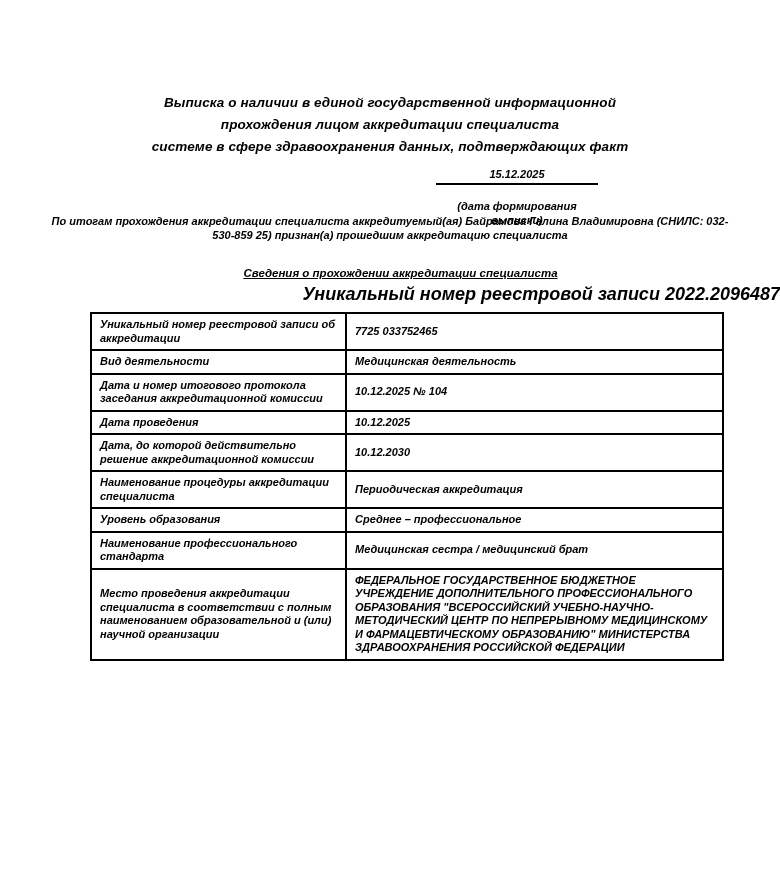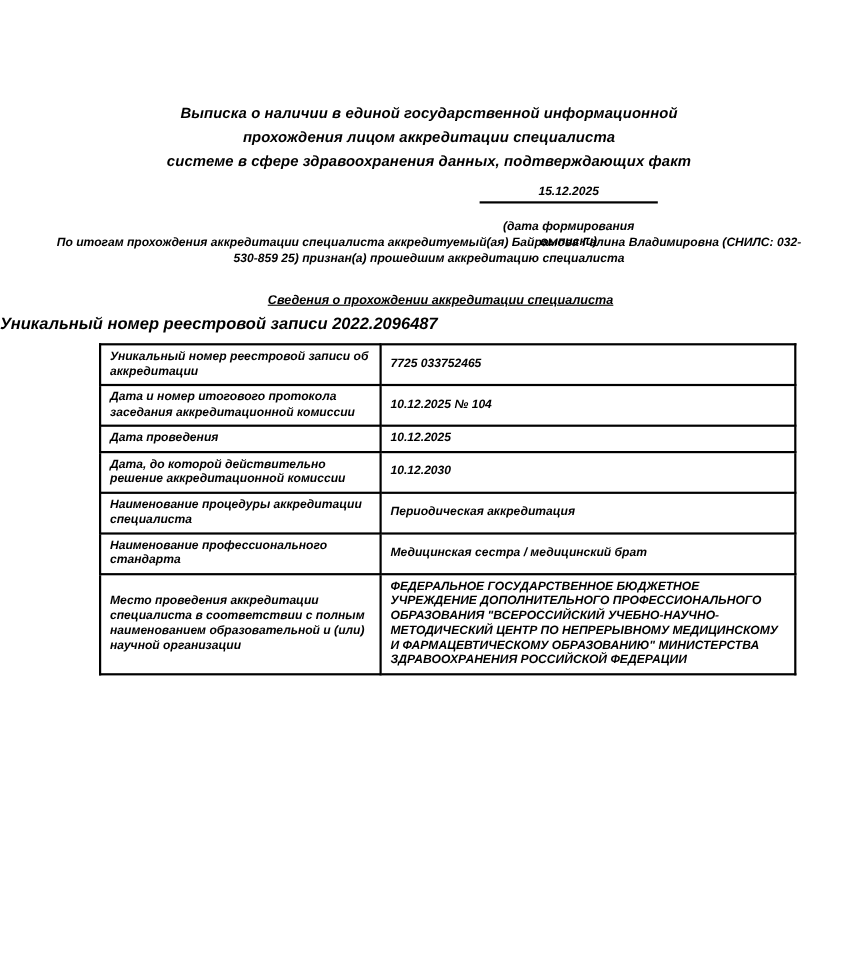--- a/index.html
+++ b/index.html
@@ -64,22 +64,22 @@
     font-size: 11.5px;
     line-height: 14px;
     text-decoration: underline;
     padding-left: 21px;
   }
   .registry-heading {
     position: absolute;
     top: 285px;
     left: 0;
     right: 0;
-    text-align: left;
-    font-size: 15px;
+    text-align: right;
+    font-size: 18px;
     line-height: 19px;
   }
   table.acc-table {
     position: absolute;
     top: 312px;
     left: 90px;
     width: 600px;
     border-collapse: collapse;
     table-layout: fixed;
   }
@@ -116,36 +116,44 @@
 
   <div class="registry-heading">Уникальный номер реестровой записи 2022.2096487</div>
 
   <table class="acc-table">
     <tbody>
       <tr>
         <td class="cell-label">Уникальный номер реестровой записи об аккредитации</td>
         <td class="cell-value">7725 033752465</td>
       </tr>
       <tr>
+        <td class="cell-label">Вид деятельности</td>
+        <td class="cell-value">Медицинская деятельность</td>
+      </tr>
+      <tr>
         <td class="cell-label">Дата и номер итогового протокола заседания аккредитационной комиссии</td>
         <td class="cell-value">10.12.2025 № 104</td>
       </tr>
       <tr>
         <td class="cell-label">Дата проведения</td>
         <td class="cell-value">10.12.2025</td>
       </tr>
       <tr>
         <td class="cell-label">Дата, до которой действительно решение аккредитационной комиссии</td>
         <td class="cell-value">10.12.2030</td>
       </tr>
       <tr>
         <td class="cell-label">Наименование процедуры аккредитации специалиста</td>
         <td class="cell-value">Периодическая аккредитация</td>
       </tr>
       <tr>
+        <td class="cell-label">Уровень образования</td>
+        <td class="cell-value">Среднее – профессиональное</td>
+      </tr>
+      <tr>
         <td class="cell-label">Наименование профессионального стандарта</td>
         <td class="cell-value">Медицинская сестра / медицинский брат</td>
       </tr>
       <tr>
         <td class="cell-label">Место проведения аккредитации специалиста в соответствии с полным наименованием образовательной и (или) научной организации</td>
         <td class="cell-value">ФЕДЕРАЛЬНОЕ ГОСУДАРСТВЕННОЕ БЮДЖЕТНОЕ УЧРЕЖДЕНИЕ ДОПОЛНИТЕЛЬНОГО ПРОФЕССИОНАЛЬНОГО ОБРАЗОВАНИЯ "ВСЕРОССИЙСКИЙ УЧЕБНО-НАУЧНО-МЕТОДИЧЕСКИЙ ЦЕНТР ПО НЕПРЕРЫВНОМУ МЕДИЦИНСКОМУ И ФАРМАЦЕВТИЧЕСКОМУ ОБРАЗОВАНИЮ" МИНИСТЕРСТВА ЗДРАВООХРАНЕНИЯ РОССИЙСКОЙ ФЕДЕРАЦИИ</td>
       </tr>
     </tbody>
   </table>
 

